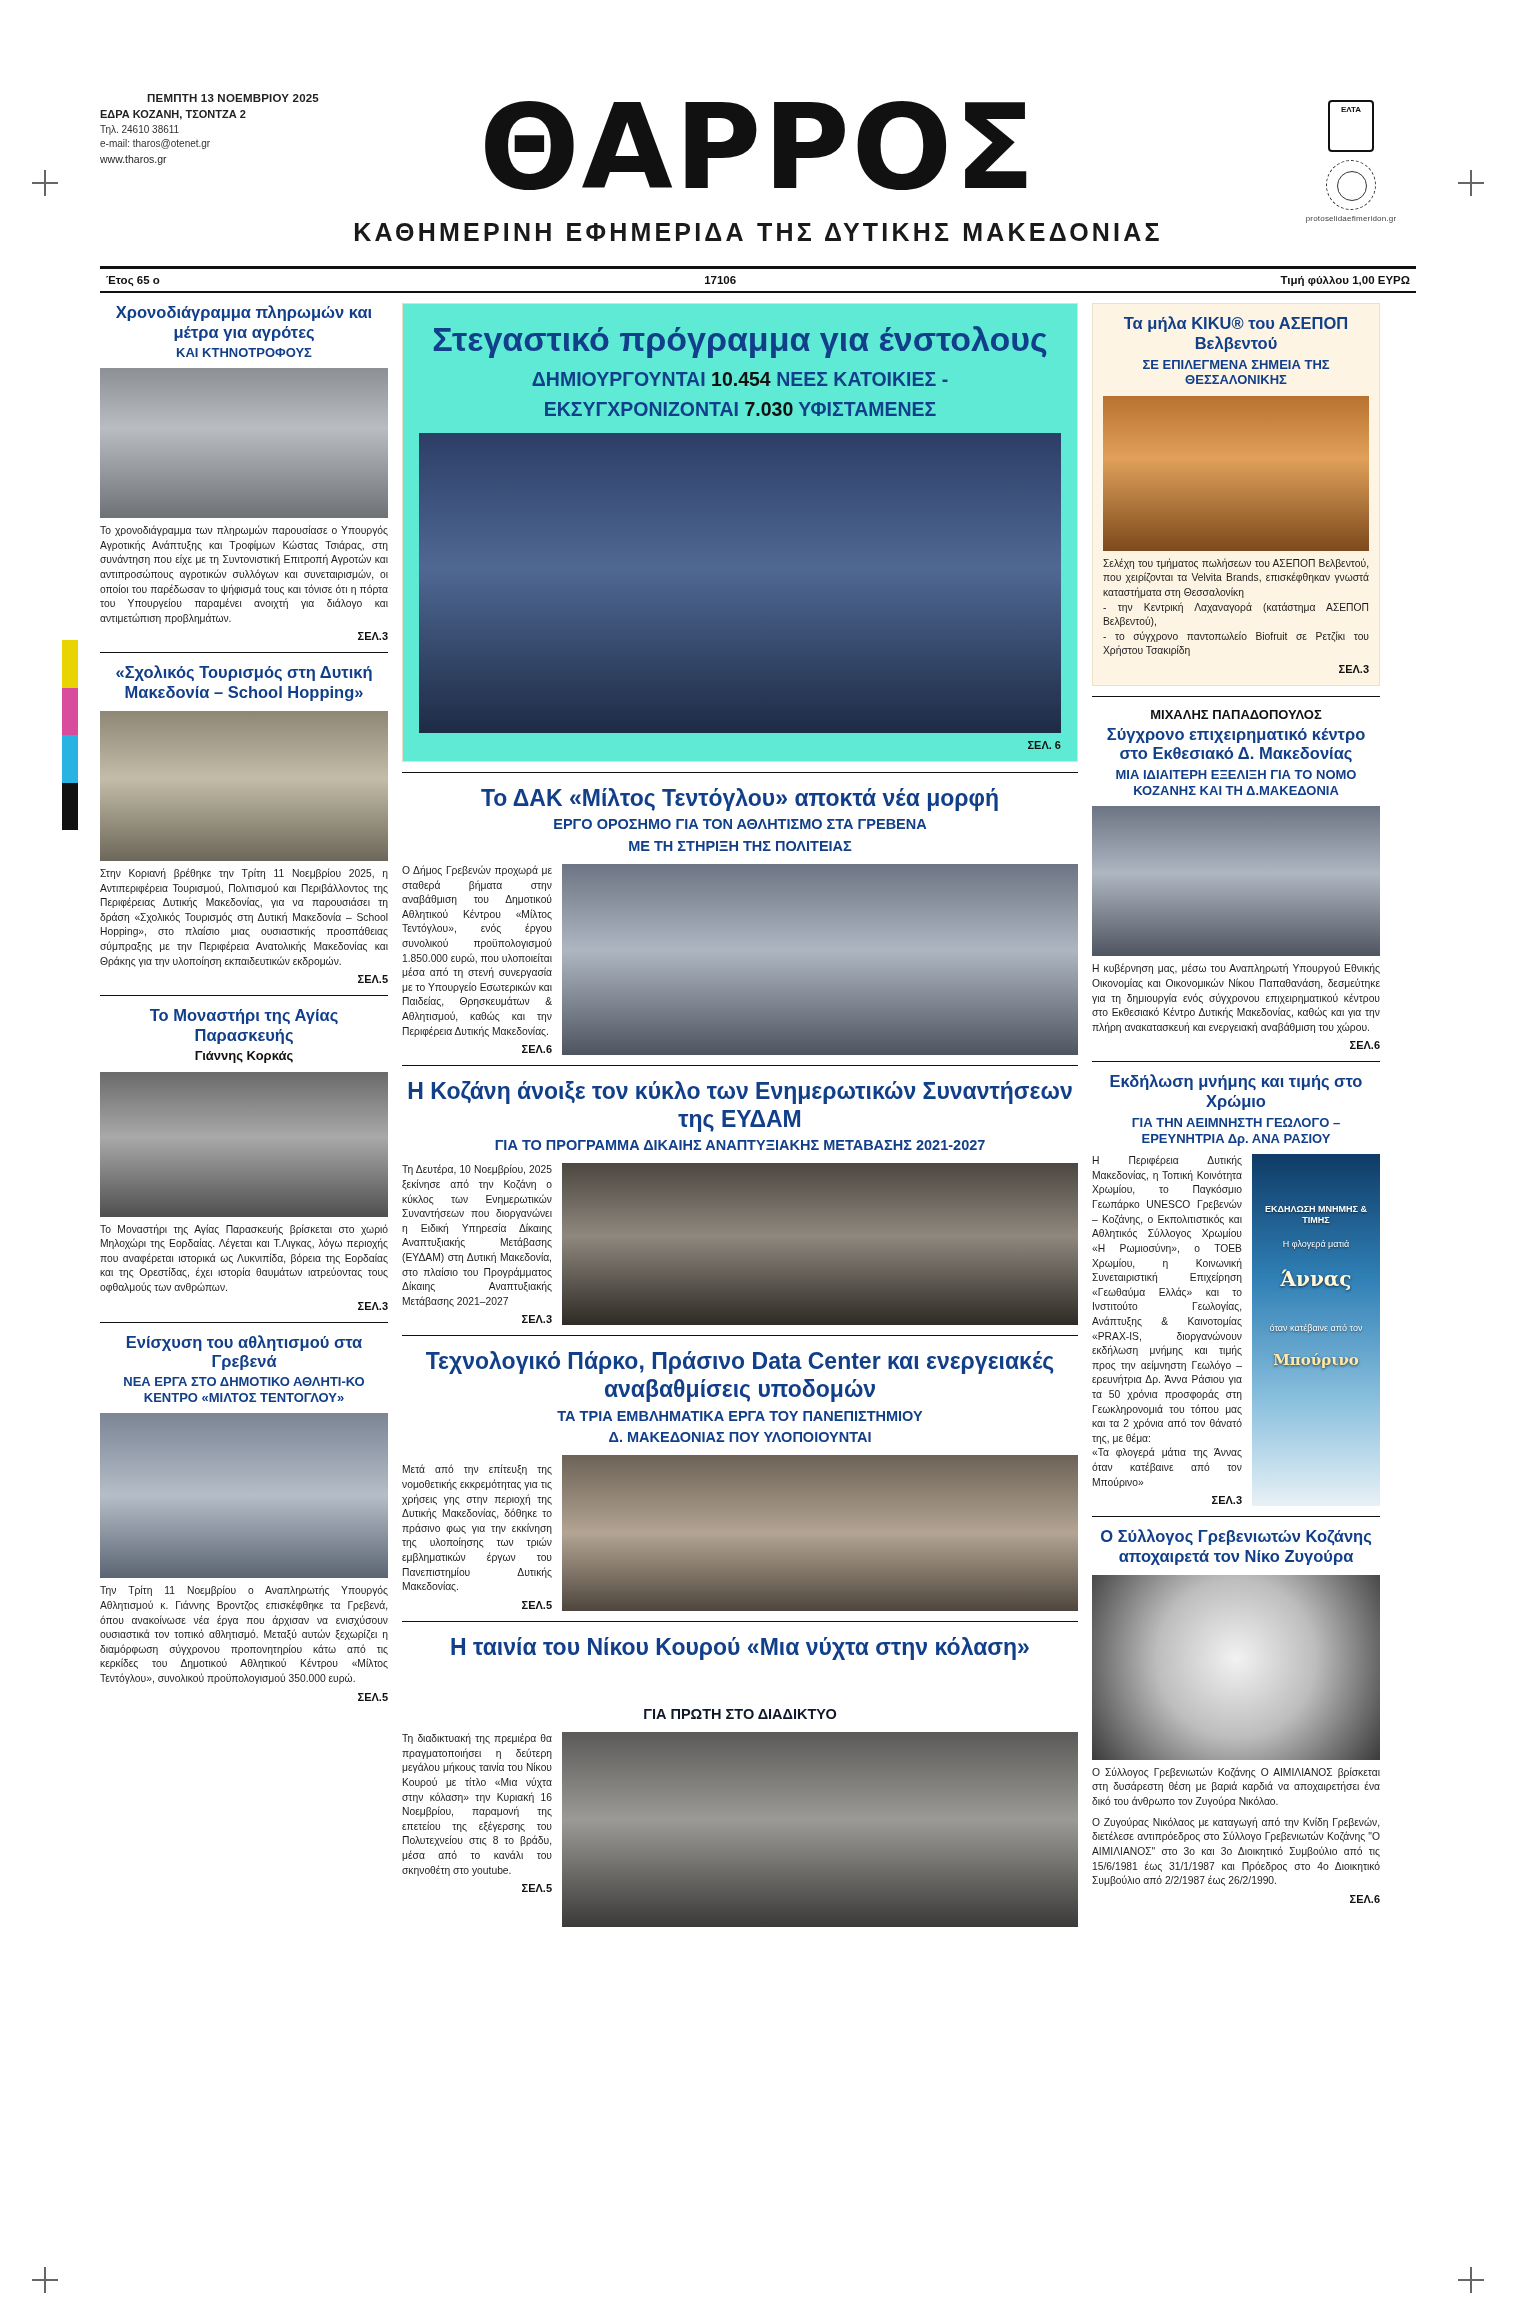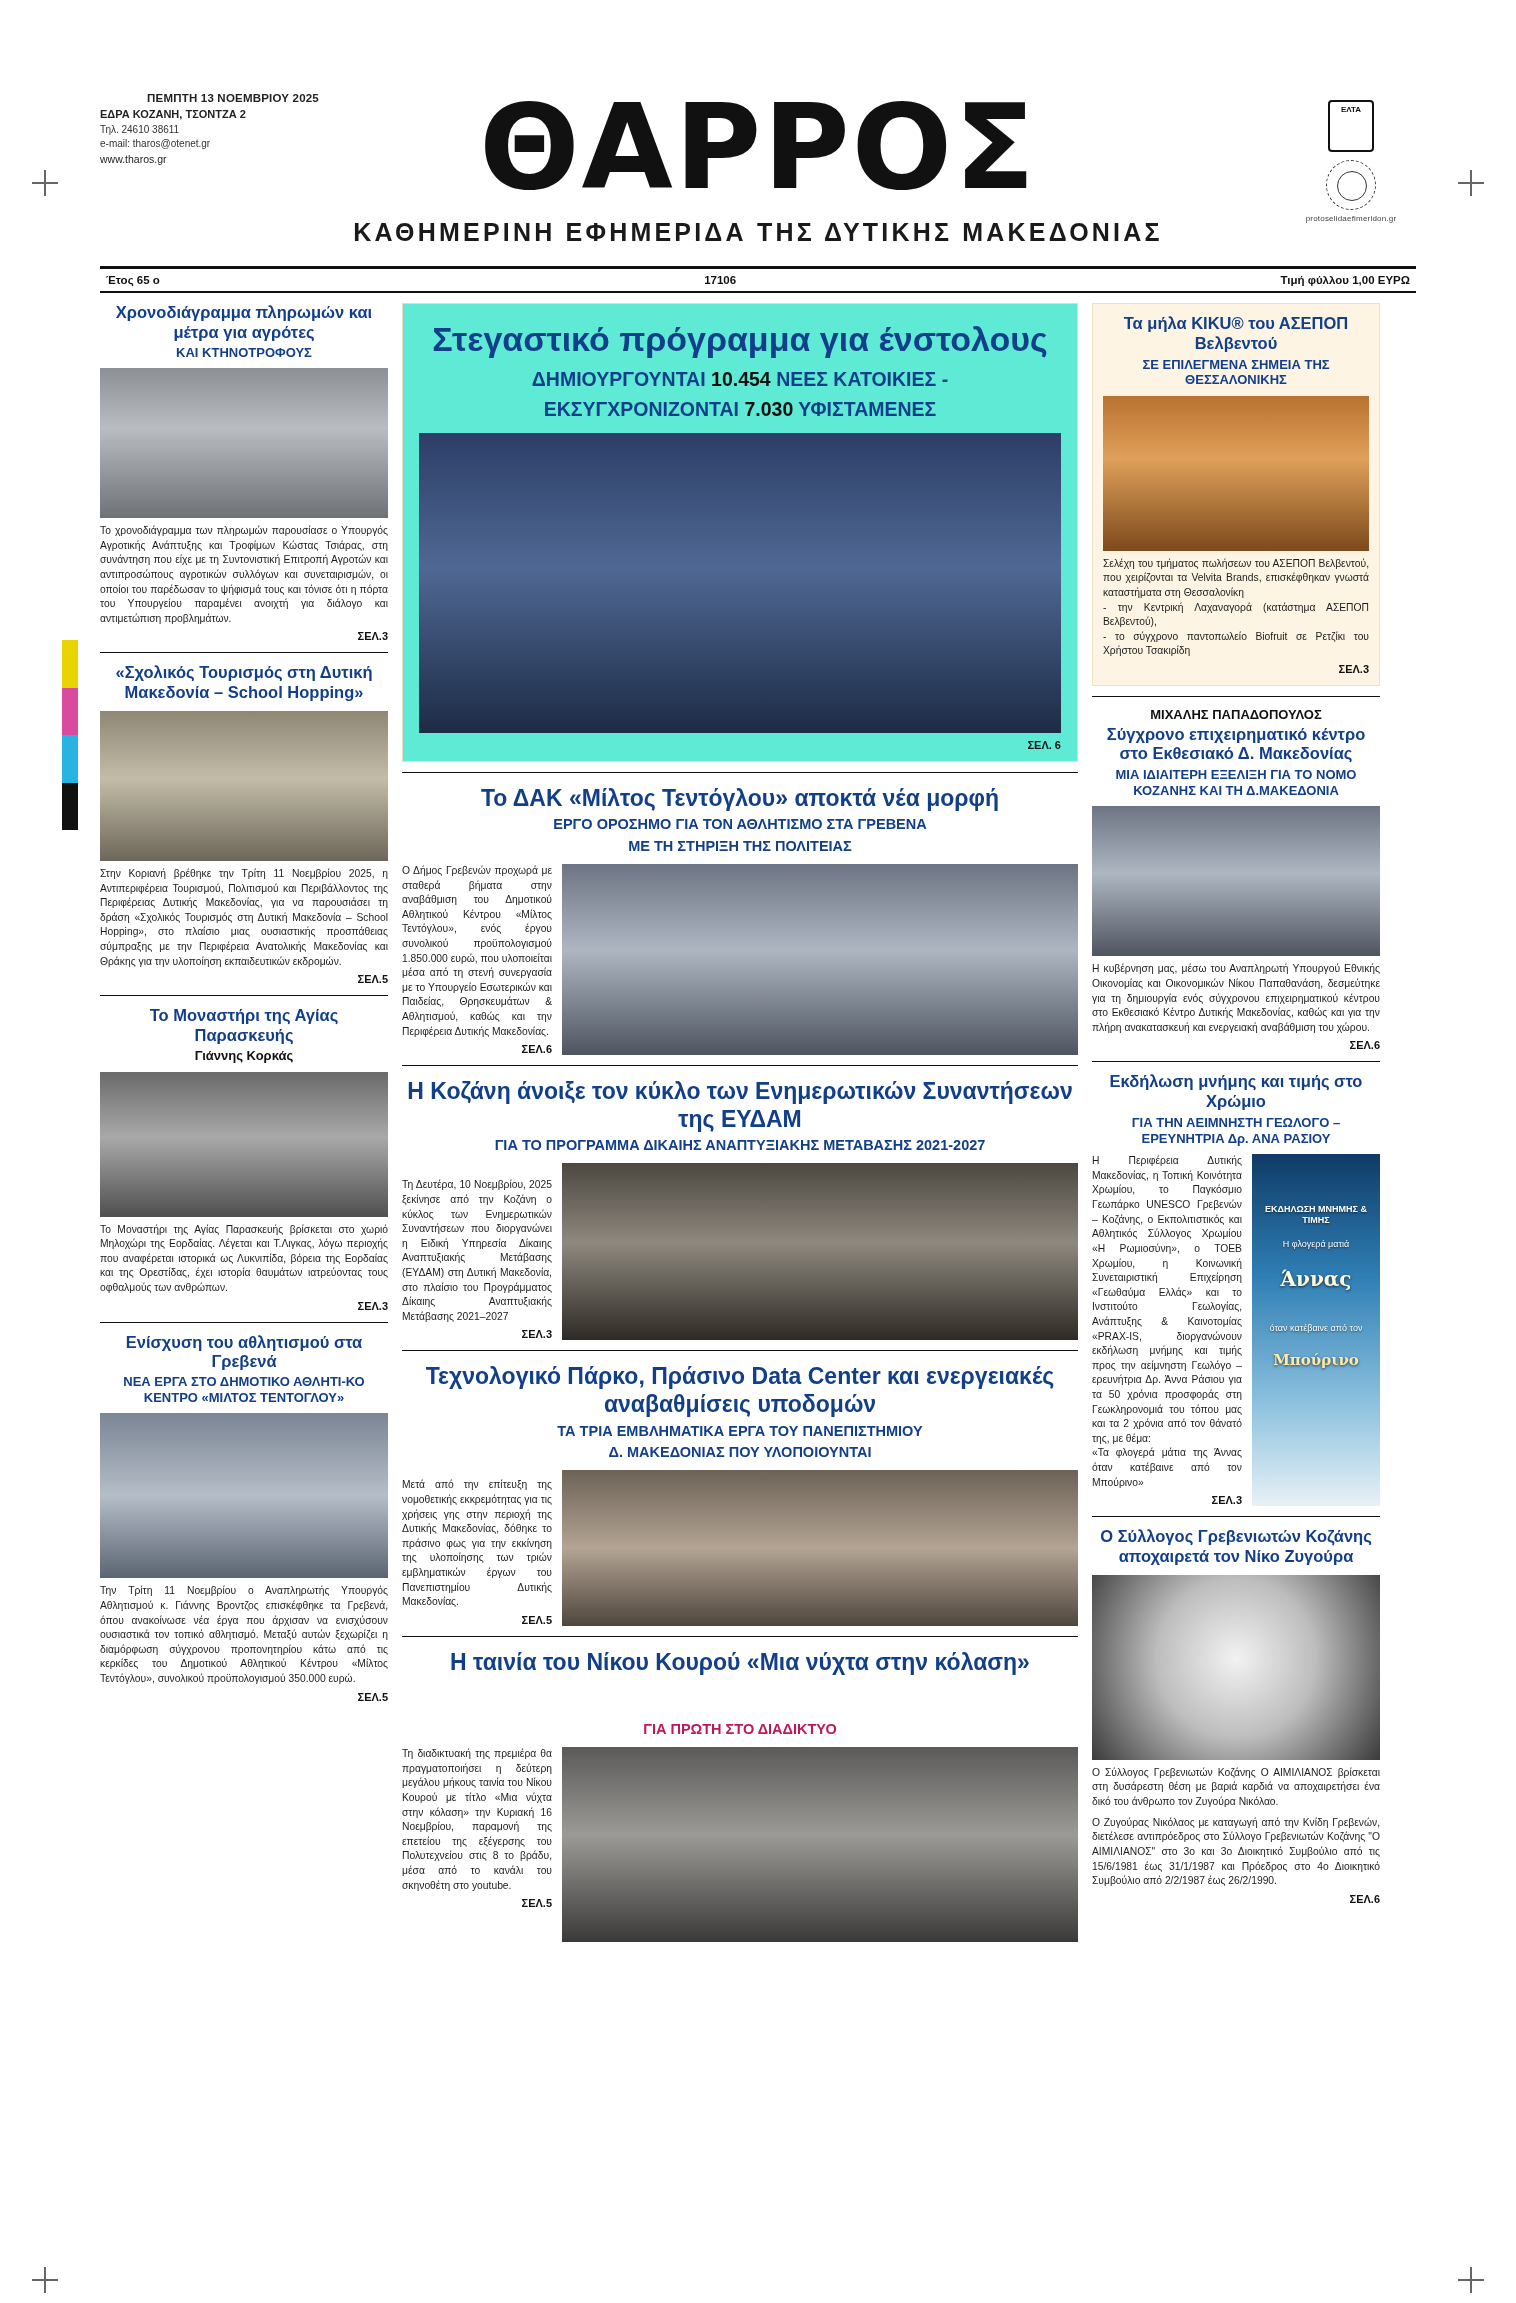--- a/index.html
+++ b/index.html
@@ -197,21 +197,21 @@
     line-height: 1.2;
   }
   .mid-sec .sub {
     text-align:center;
     font-size: 14.5px;
     font-weight: bold;
     color:#123f8a;
     line-height:1.3;
     margin-top: 3px;
   }
-  .mid-sec .sub.dark { color:#be185d;margin-top:44px; }
+  .mid-sec .sub.dark { color:#0f172a;margin-top:44px; }
   .two-col {
     display: grid;
     grid-template-columns: 150px 1fr;
     gap: 10px;
     margin-top: 8px;
   }
   .two-col.rev { grid-template-columns: 1fr 150px; }
   .two-col .photo { height: 100%; min-height: 140px; }
 
   
@@ -383,21 +383,21 @@
         </div>
       </div>
 
       <div class="divider"></div>
 
       <div class="mid-sec">
         <div class="title">Η Κοζάνη άνοιξε τον κύκλο των Ενημερωτικών Συναντήσεων της ΕΥΔΑΜ</div>
         <div class="sub">ΓΙΑ ΤΟ ΠΡΟΓΡΑΜΜΑ ΔΙΚΑΙΗΣ ΑΝΑΠΤΥΞΙΑΚΗΣ ΜΕΤΑΒΑΣΗΣ 2021-2027</div>
         <div class="two-col">
           <div>
-            <div class="body-txt" style="margin-top:15px">Τη Δευτέρα, 10 Νοεμβρίου, 2025 ξεκίνησε από την Κοζάνη ο κύκλος των Ενημερωτικών Συναντήσεων που διοργανώνει η Ειδική Υπηρεσία Δίκαιης Αναπτυξιακής Μετάβασης (ΕΥΔΑΜ) στη Δυτική Μακεδονία, στο πλαίσιο του Προγράμματος Δίκαιης Αναπτυξιακής Μετάβασης 2021–2027</div>
+            <div class="body-txt" style="margin-top:0">Τη Δευτέρα, 10 Νοεμβρίου, 2025 ξεκίνησε από την Κοζάνη ο κύκλος των Ενημερωτικών Συναντήσεων που διοργανώνει η Ειδική Υπηρεσία Δίκαιης Αναπτυξιακής Μετάβασης (ΕΥΔΑΜ) στη Δυτική Μακεδονία, στο πλαίσιο του Προγράμματος Δίκαιης Αναπτυξιακής Μετάβασης 2021–2027</div>
             <div class="sel">ΣΕΛ.3</div>
           </div>
           <div class="photo p-grad" style="min-height:140px"></div>
         </div>
       </div>
 
       <div class="divider"></div>
 
       <div class="mid-sec">
         <div class="title">Τεχνολογικό Πάρκο, Πράσινο Data Center και ενεργειακές αναβαθμίσεις υποδομών</div>

